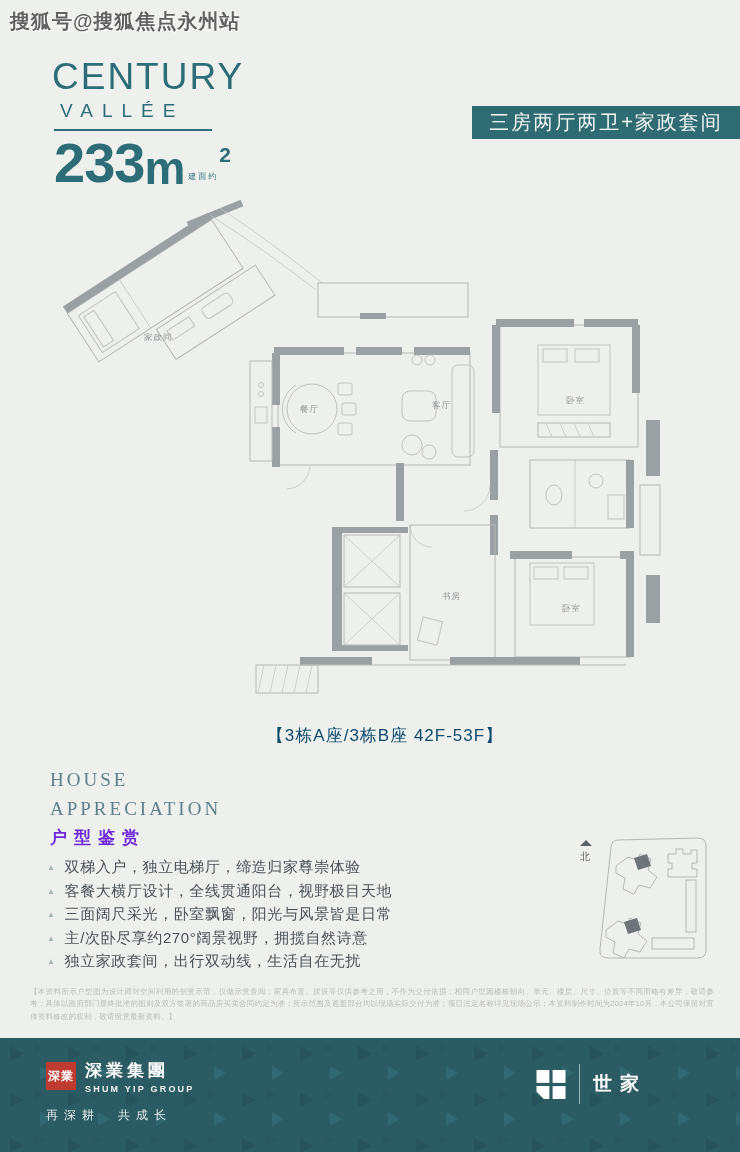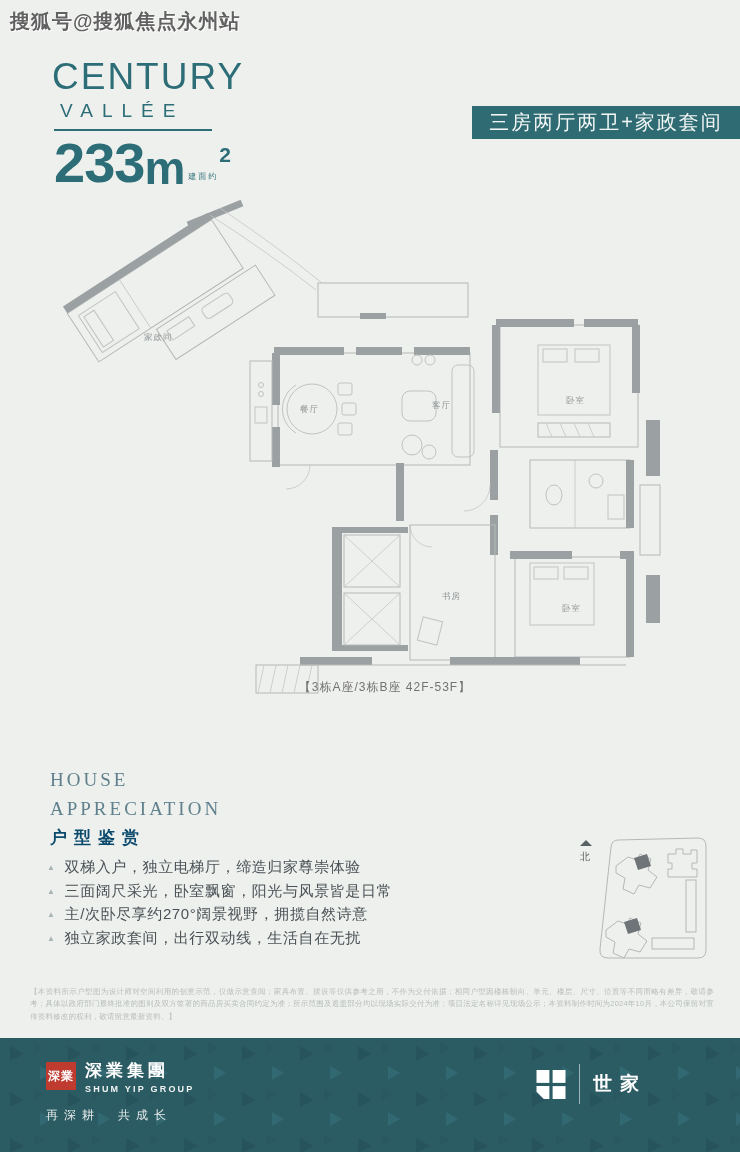--- a/index.html
+++ b/index.html
@@ -21,28 +21,28 @@
   .area-row .note{font-size:8px;letter-spacing:2px;margin-top:36px;margin-left:3px;color:#2c6d77;}
   .area-row .sup{font-size:21px;font-weight:600;margin-top:8px;margin-left:1px;}
 
   
   .badge{position:absolute;right:0;top:106px;width:268px;height:33px;background:#2e6b73;
     color:#f2f6f5;font-size:20px;letter-spacing:2px;display:flex;align-items:center;justify-content:center;}
 
   
   .plan{position:absolute;left:60px;top:195px;width:630px;height:530px;}
   .plan svg{width:100%;height:100%;}
-  .caption{position:absolute;left:70px;top:679px;width:630px;text-align:center;
-    color:#737373;font-size:12px;letter-spacing:1px;}
+  .caption{position:absolute;left:70px;top:724px;width:630px;text-align:center;
+    color:#0c4a6e;font-size:17px;letter-spacing:1px;}
 
   
   .apprec-en{position:absolute;left:50px;top:765px;font-family:"Liberation Serif",serif;
     font-size:19px;letter-spacing:3px;color:#5f808c;line-height:1.55;}
   .apprec-cn{position:absolute;left:50px;top:826px;font-size:17px;font-weight:bold;
-    letter-spacing:7px;color:#0c4a6e;}
+    letter-spacing:7px;color:#6d28d9;}
   .points{position:absolute;left:47px;top:856px;list-style:none;margin:0;padding:0;}
   .points li{font-size:15px;color:#4b5257;letter-spacing:.6px;line-height:22.5px;white-space:nowrap;}
   .points .tri{font-size:8px;color:#a9b4b6;margin-right:9px;vertical-align:2px;}
 
   
   .siteplan{position:absolute;left:572px;top:830px;width:150px;height:140px;}
 
   
   .disclaimer{position:absolute;left:30px;top:986px;width:684px;font-size:7.5px;line-height:1.65;
     color:#b8bdbb;text-align:justify;letter-spacing:.2px;}
@@ -220,20 +220,21 @@
   <div class="caption">【3栋A座/3栋B座 42F-53F】</div>
 
   <div class="apprec-en">
     <div>HOUSE</div>
     <div>APPRECIATION</div>
   </div>
   <div class="apprec-cn">户型鉴赏</div>
 
   <ul class="points">
     <li><span class="tri">▲</span><span>双梯入户，独立电梯厅，缔造归家尊崇体验</span></li>
+    <li><span class="tri">▲</span><span>客餐大横厅设计，全线贯通阳台，视野极目天地</span></li>
     <li><span class="tri">▲</span><span>三面阔尺采光，卧室飘窗，阳光与风景皆是日常</span></li>
     <li><span class="tri">▲</span><span>主/次卧尽享约270°阔景视野，拥揽自然诗意</span></li>
     <li><span class="tri">▲</span><span>独立家政套间，出行双动线，生活自在无扰</span></li>
   </ul>
 
   <div class="siteplan">
     <svg viewBox="0 0 150 140">
       <polygon points="14,10 20,16 8,16" fill="#5a6165"></polygon>
       <text x="8" y="30" font-size="10" fill="#5a6165">北</text>
       <path class="outline" d="M46,10 L126,8 Q134,8 134,16 L134,120 Q134,128 126,128 L36,128 Q27,128 28,119 L39,17 Q40,10 46,10 Z" stroke-width="1.4"></path>

